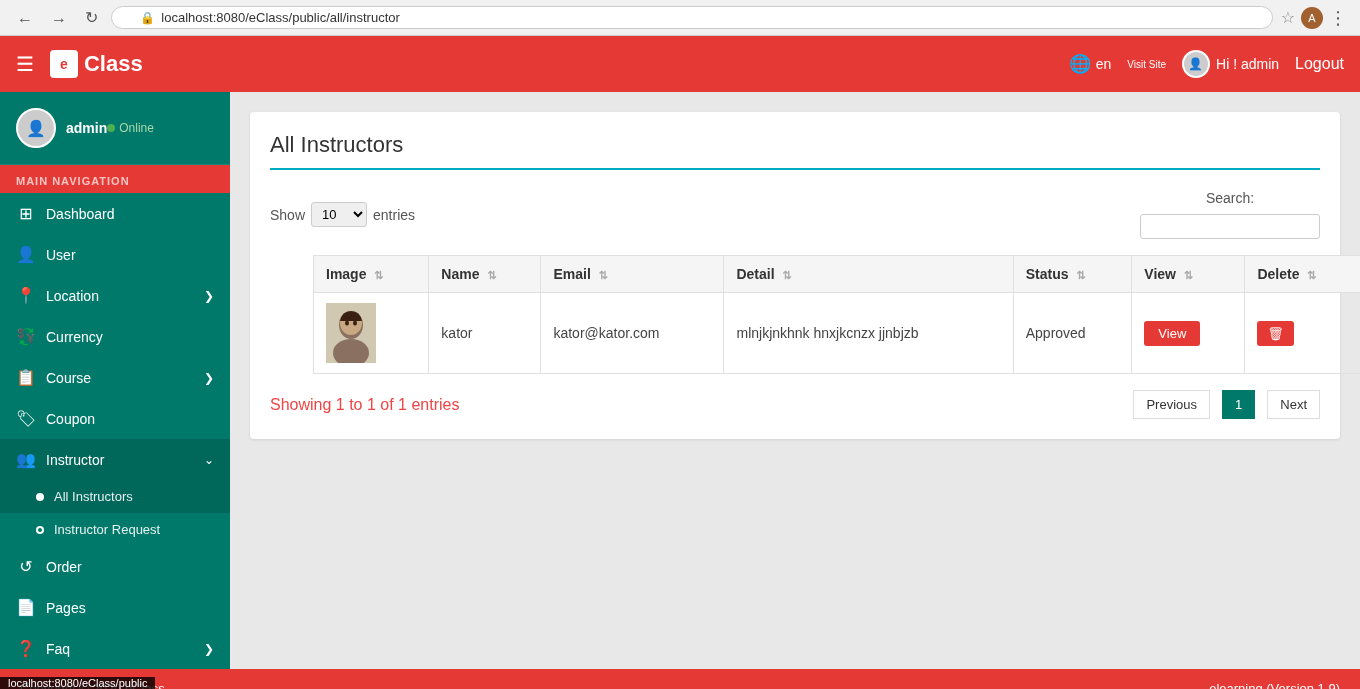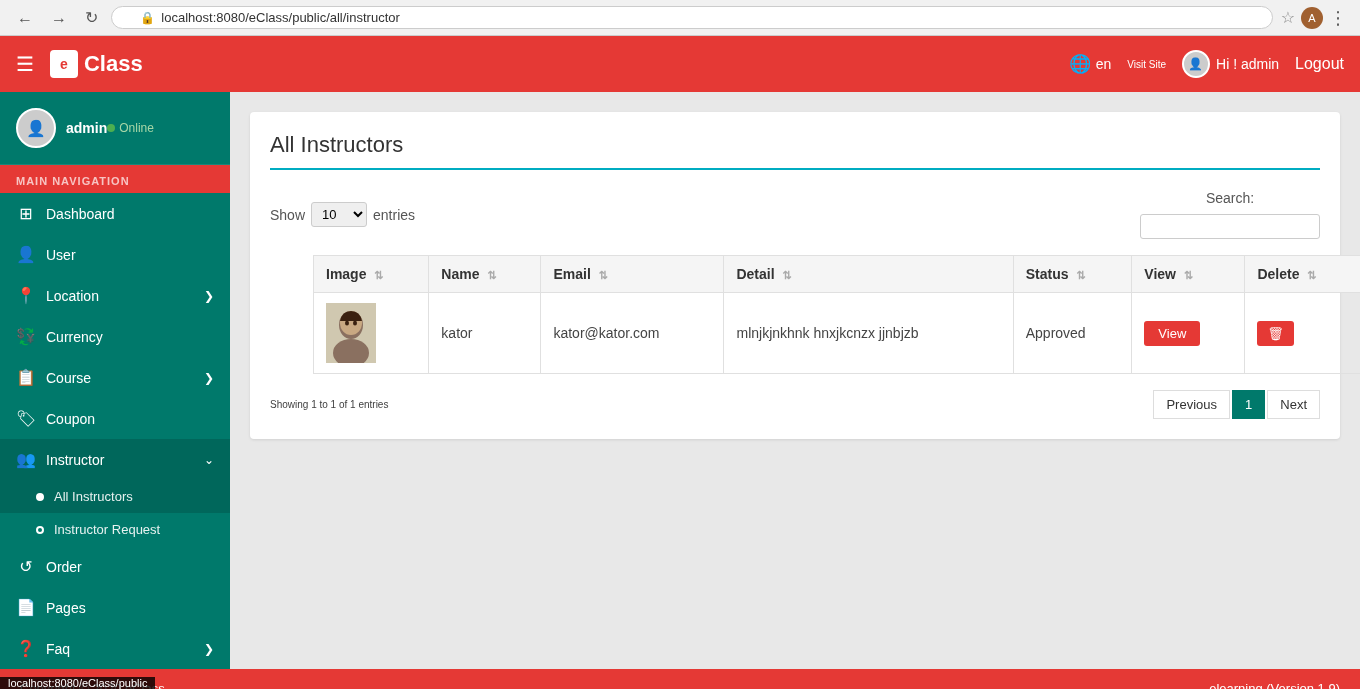--- a/index.html
+++ b/index.html
@@ -231,22 +231,22 @@
       font-size: 13px;
     }
 
     
     .pagination-area {
       display: flex;
       justify-content: space-between;
       align-items: center;
       margin-top: 16px;
     }
-    .pagination-info { color: #404040; font-size: 10px; }
-    .pagination-controls { display: flex; gap: 2px; align-items: center; }
+    .pagination-info { color: #ef4444; font-size: 16px; }
+    .pagination-controls { display: flex; gap: 12px; align-items: center; }
     .page-btn {
       padding: 6px 12px;
       border: 1px solid #ddd;
       background: #fff;
       cursor: pointer;
       font-size: 13px;
       color: #333;
     }
     .page-btn.active { background: #00796b; color: #fff; border-color: #00796b; }
 

